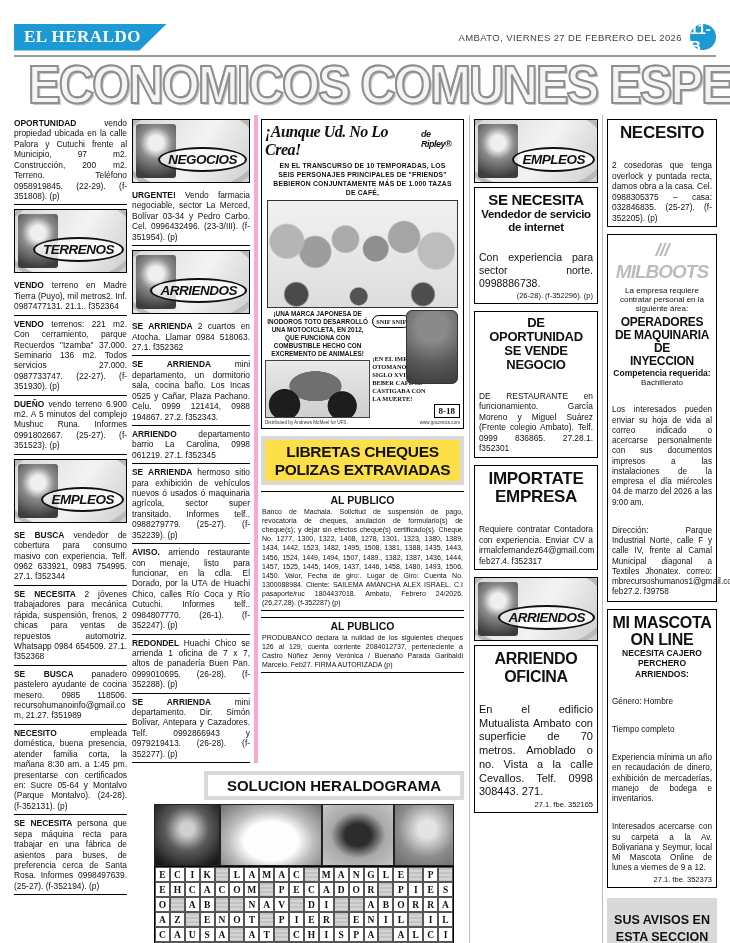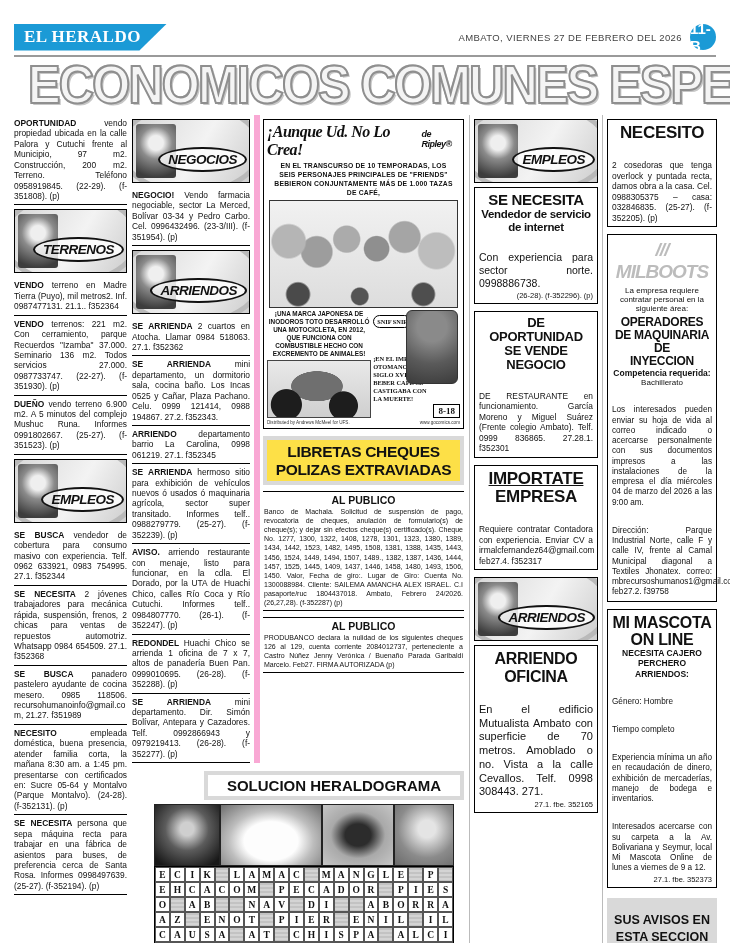--- a/index.html
+++ b/index.html
@@ -20,21 +20,21 @@
   .banner { text-align:center; font-weight:bold; font-size:51px; letter-spacing:-2px; white-space:nowrap;
     color:#f4f4f4; -webkit-text-stroke:2px #8f8f8f; text-shadow:2px 2px 0 #c7c7c7, -1px -1px 0 #9a9a9a;
     transform:scaleX(.96) scaleY(1.05); transform-origin:center; line-height:1.02; margin:2px 0 4px 0; }
 
   
   .cols { display:flex; gap:5px; align-items:flex-start; }
   .c1 { width:118px; }
   .mid { width:332px; }
   .midrow { display:flex; gap:4px; }
   .c2 { width:118px; }
-  .c3 { width:210px; border-left:6px solid #f9a8d4; padding-left:3px; }
+  .c3 { width:210px; border-left:4px solid #f9a8d4; padding-left:3px; }
   .right { width:247px; border-left:1px solid #bbb; padding-left:4px; }
   .rightrow { display:flex; gap:4px; }
   .c4 { width:124px; }
   .c5 { width:115px; border-left:1px solid #bbb; padding-left:4px; }
 
   
   .ad { font-size:8.4px; line-height:1.24; text-align:justify; border-bottom:1px solid #000;
     padding:3px 0 3px 0; word-break:break-word; }
   .ad b { font-weight:bold; }
 
@@ -164,21 +164,21 @@
       </div>
 
     <div class="mid">
       <div class="midrow">
         <div class="c2" id="col2">
             <div class="cat">
               <div class="swoosh"></div>
               <div class="photo"></div>
               <div class="oval">NEGOCIOS</div>
             </div>
-            <p class="ad"><b>NEGOCIO! </b>Vendo farmacia negociable, sector La Merced, Bolívar 03-34 y Pedro Carbo. Cel. 0996432496. (23-3/III). (f-351954). (p)</p>
+            <p class="ad"><b>URGENTE! </b>Vendo farmacia negociable, sector La Merced, Bolívar 03-34 y Pedro Carbo. Cel. 0996432496. (23-3/III). (f-351954). (p)</p>
             <div class="cat">
               <div class="swoosh"></div>
               <div class="photo"></div>
               <div class="oval">ARRIENDOS</div>
             </div>
             <p class="ad"><b>SE ARRIENDA </b>2 cuartos en Atocha. Llamar 0984 518063. 27.1. f352362</p>
             <p class="ad"><b>SE ARRIENDA </b>mini departamento, un dormitorio sala, cocina baño. Los Incas 0525 y Cañar, Plaza Pachano. Celu. 0999 121414, 0988 194867. 27.2. f352343.</p>
             <p class="ad"><b>ARRIENDO </b>departamento barrio La Carolina, 0998 061219. 27.1. f352345</p>
             <p class="ad"><b>SE ARRIENDA </b>hermoso sitio para exhibición de vehículos nuevos ó usados ó maquinaria agrícola, sector super transitado. Informes telf.. 0988279779. (25-27). (f-352239). (p)</p>
             <p class="ad"><b>AVISO. </b>arriendo restaurante con menaje, listo para funcionar, en la cdla. El Dorado, por la UTA de Huachi Chico, calles Río Coca y Río Cutuchi. Informes telf.. 0984807770. (26-1). (f-352247). (p)</p>
@@ -380,21 +380,21 @@
               <div class="t" style="font-size: 11.5px;">Vendedor de servicio de internet</div>
               <p class="bp" style="font-size: 10.5px;">Con experiencia para sector norte. 0998886738.</p>
               <div class="ft">(26-28). (f-352296). (p)</div>
             </div>
             <div class="bx">
               <div class="t" style="font-size: 13px;">DE OPORTUNIDAD</div>
               <div class="t" style="font-size: 13px;">SE VENDE NEGOCIO</div>
               <p class="bp" style="font-size: 8.4px;">DE RESTAURANTE en funcionamiento. García Moreno y Miguel Suárez (Frente colegio Ambato). Telf. 0999 836865. 27.28.1. f352301</p>
             </div>
             <div class="bx">
-              <div class="t" style="font-size: 17px; text-decoration: underline;">IMPORTATE</div>
+              <div class="t" style="font-size: 17px;">IMPORTATE</div>
               <div class="t" style="font-size: 17px;">EMPRESA</div>
               <p class="bp" style="font-size: 8.4px;">Requiere contratar Contadora con experiencia. Enviar CV a irmalcfernandez64@gmail.com feb27.4. f352317</p>
             </div>
             <div class="cat">
               <div class="swoosh"></div>
               <div class="photo"></div>
               <div class="oval">ARRIENDOS</div>
             </div>
             <div class="bx">
               <div class="t" style="font-size: 16px;">ARRIENDO</div>

